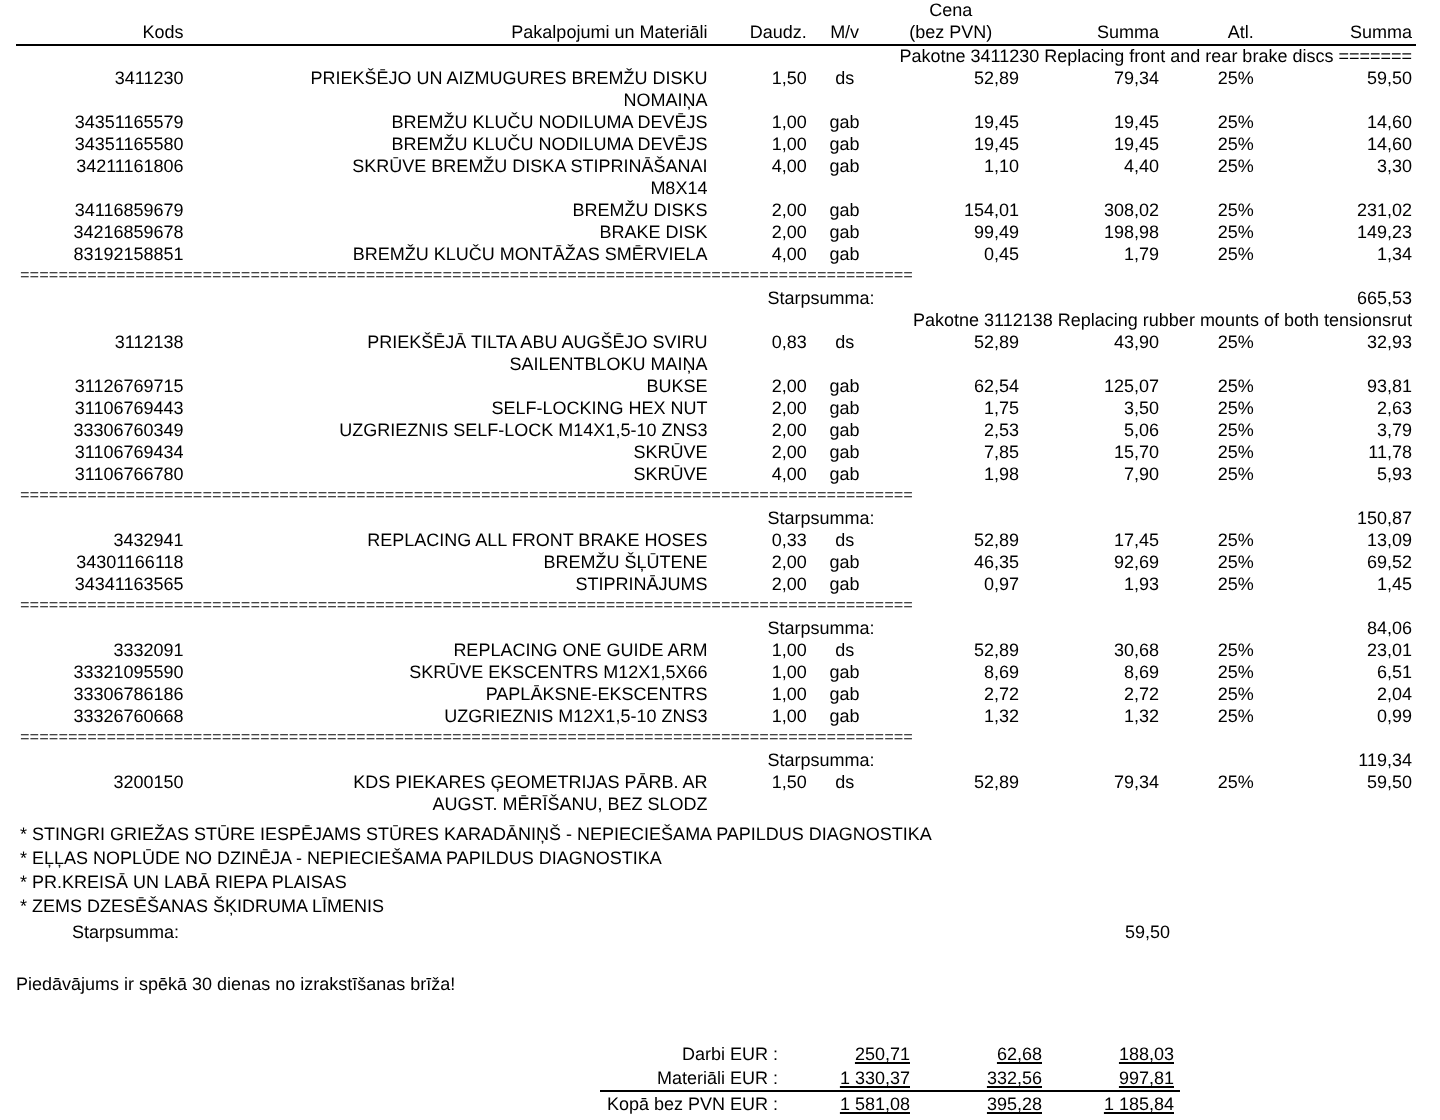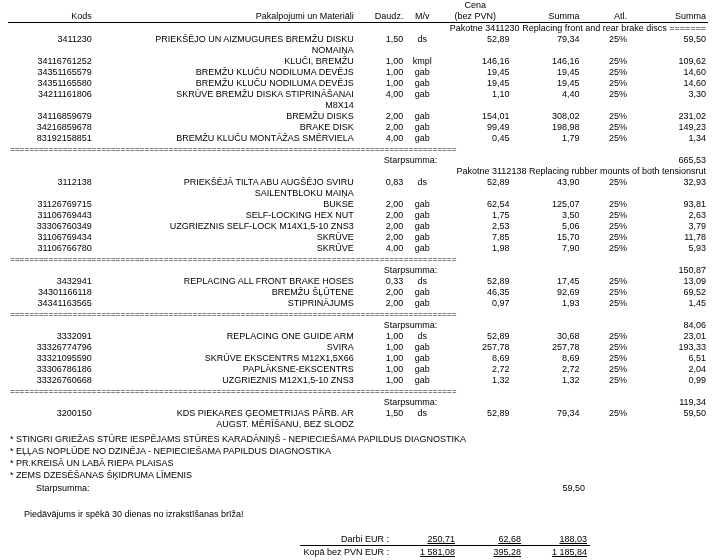--- a/index.html
+++ b/index.html
@@ -80,21 +80,21 @@
   }
   .subtotal td { padding-top: 0px; }
   .notes {
     margin-left: 10px;
     margin-top: 3px;
     font-size: 9px;
     line-height: 12px;
   }
   .notes div { white-space: pre; }
   .footer-note {
-    margin-left: 24px;
+    margin-left: 8px;
     margin-top: 12px;
     font-size: 9px;
   }
   table.totals {
     position: absolute;
     right: 19px;
     bottom: 2px;
     border-collapse: collapse;
     font-size: 9px;
   }
@@ -158,30 +158,20 @@
           <td class="lft">PRIEKŠĒJO UN AIZMUGURES BREMŽU DISKU
 NOMAIŅA</td>
           <td class="num">1,50</td>
           <td class="ctr">ds</td>
           <td class="num">52,89</td>
           <td class="num">79,34</td>
           <td class="num">25%</td>
           <td class="num">59,50</td>
         </tr>
         <tr>
-          <td class="lft">34116761252</td>
-          <td class="lft">KLUČI, BREMŽU</td>
-          <td class="num">1,00</td>
-          <td class="ctr">kmpl</td>
-          <td class="num">146,16</td>
-          <td class="num">146,16</td>
-          <td class="num">25%</td>
-          <td class="num">109,62</td>
-        </tr>
-        <tr>
           <td class="lft">34351165579</td>
           <td class="lft">BREMŽU KLUČU NODILUMA DEVĒJS</td>
           <td class="num">1,00</td>
           <td class="ctr">gab</td>
           <td class="num">19,45</td>
           <td class="num">19,45</td>
           <td class="num">25%</td>
           <td class="num">14,60</td>
         </tr>
         <tr>
@@ -363,30 +353,20 @@
           <td class="lft">3332091</td>
           <td class="lft">REPLACING ONE GUIDE ARM</td>
           <td class="num">1,00</td>
           <td class="ctr">ds</td>
           <td class="num">52,89</td>
           <td class="num">30,68</td>
           <td class="num">25%</td>
           <td class="num">23,01</td>
         </tr>
         <tr>
-          <td class="lft">33326774796</td>
-          <td class="lft">SVIRA</td>
-          <td class="num">1,00</td>
-          <td class="ctr">gab</td>
-          <td class="num">257,78</td>
-          <td class="num">257,78</td>
-          <td class="num">25%</td>
-          <td class="num">193,33</td>
-        </tr>
-        <tr>
           <td class="lft">33321095590</td>
           <td class="lft">SKRŪVE EKSCENTRS M12X1,5X66</td>
           <td class="num">1,00</td>
           <td class="ctr">gab</td>
           <td class="num">8,69</td>
           <td class="num">8,69</td>
           <td class="num">25%</td>
           <td class="num">6,51</td>
         </tr>
         <tr>
@@ -448,20 +428,26 @@
   <div class="footer-note">Piedāvājums ir spēkā 30 dienas no izrakstīšanas brīža!</div>
 
   <table class="totals">
     <tbody id="totals-body">
         <tr>
           <td class="lbl">Darbi EUR :</td>
           <td class="v">250,71</td>
           <td class="v">62,68</td>
           <td class="v">188,03</td>
         </tr>
+        <tr>
+          <td class="lbl">Materiāli EUR :</td>
+          <td class="v">1 330,37</td>
+          <td class="v">332,56</td>
+          <td class="v">997,81</td>
+        </tr>
         <tr class="totals-rule">
           <td colspan="4"></td>
         </tr>
         <tr>
           <td class="lbl">Kopā bez PVN EUR :</td>
           <td class="v">1 581,08</td>
           <td class="v">395,28</td>
           <td class="v">1 185,84</td>
         </tr>
       </tbody>

